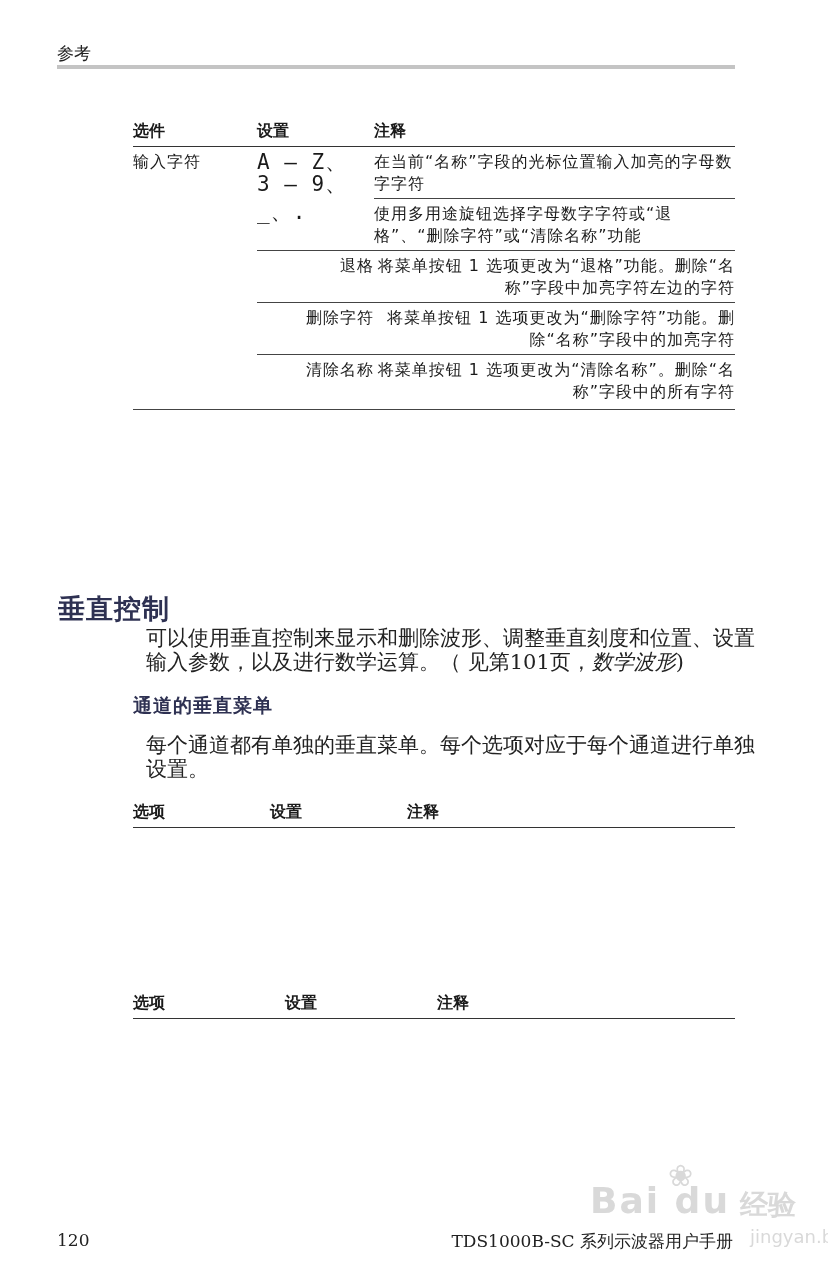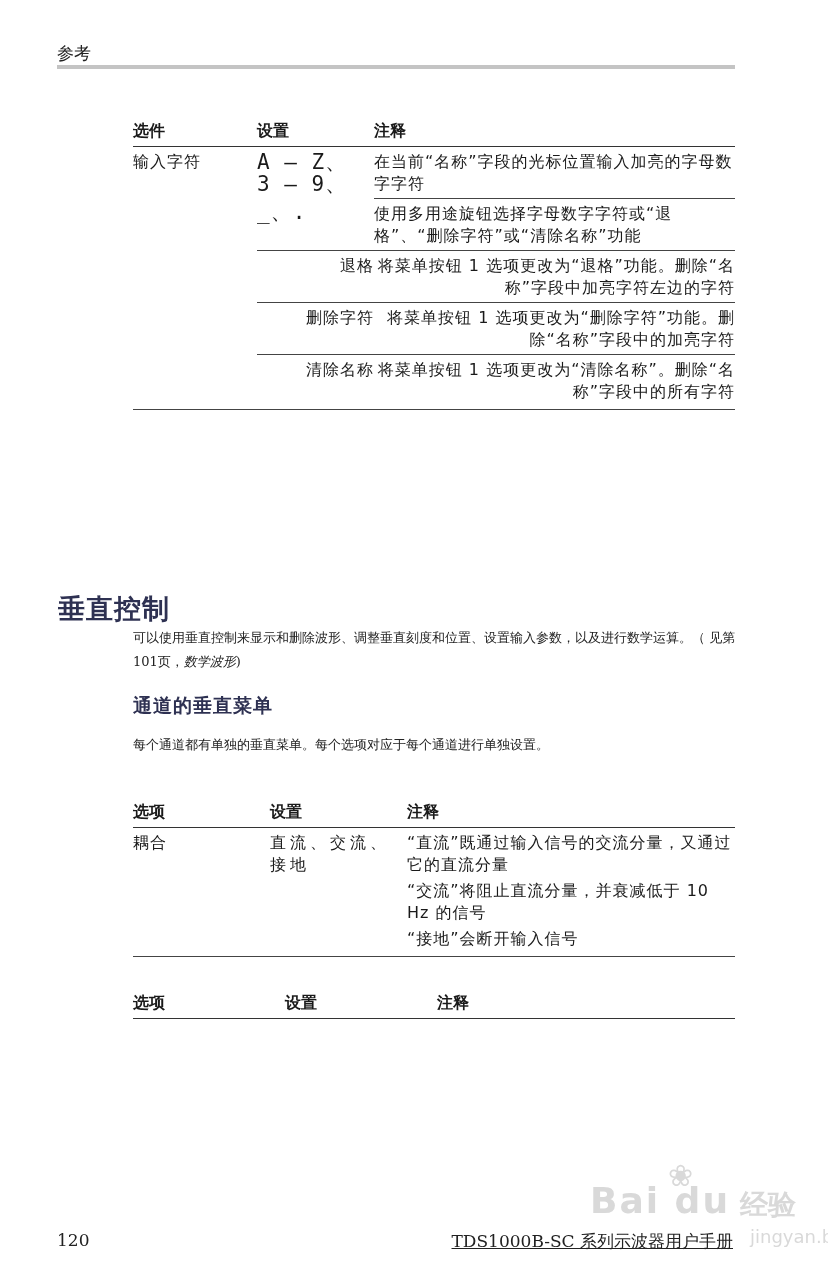--- a/index.html
+++ b/index.html
@@ -27,35 +27,35 @@
   table.opt td { vertical-align: top; padding: 4px 0 3px 0; letter-spacing: 1px; }
   table.opt tr.last td { border-bottom: 1.5px solid #444; padding-bottom: 6px; }
   .divider-cell { border-top: 1.5px solid #444; text-align: right; }
   .note-sub { padding-top: 4px; }
   .mono { font-family: "DejaVu Sans Mono", monospace; font-size: 21px; }
   .section-title {
     position: absolute; left: 58px; top: 578px;
     font-size: 27px; font-weight: bold; color: #2e3152; letter-spacing: 1px; margin-top: 13px;
   }
   .para {
-    position: absolute; left: 133px; width: 610px;
-    font-family: "DejaVu Serif", serif; font-size: 13px; line-height: 24px; color: #222;
+    position: absolute; left: 146px; width: 610px;
+    font-family: "DejaVu Serif", serif; font-size: 21px; line-height: 24px; color: #222;
   }
   .para em { font-style: italic; }
   .sub-title {
     position: absolute; left: 133px; top: 693px;
     font-size: 19px; font-weight: bold; color: #2e3152; letter-spacing: 1px;
   }
   .footer-left {
     position: absolute; left: 57px; top: 1230px;
     font-family: "DejaVu Serif", serif; font-size: 17px; color: #222;
   }
   .footer-right {
     position: absolute; right: 95px; top: 1230px;
-    font-family: "DejaVu Serif", serif; font-size: 17px; color: #222; text-decoration: underline;
+    font-family: "DejaVu Serif", serif; font-size: 17px; color: #222;
   }
   .watermark {
     position: absolute; left: 590px; top: 1158px; width: 230px; height: 100px;
     color: #d9d9d9; font-family: "DejaVu Sans", sans-serif;
   }
   .watermark .brand { position: absolute; left: 0; top: 22px; font-size: 36px; font-weight: bold; letter-spacing: 2px; }
   .watermark .paw { position: absolute; left: 78px; top: 0; font-size: 30px; }
   .watermark .sub { position: absolute; left: 160px; top: 68px; font-size: 18px; }
   .watermark .cn { position: absolute; left: 150px; top: 28px; font-size: 28px; font-weight: bold; }
 </style>
@@ -122,29 +122,20 @@
       <col style="width:137px">
       <col style="width:137px">
       <col>
     </colgroup>
   <tbody>
       <tr>
     <th>选项</th>
     <th>设置</th>
     <th>注释</th>
   </tr>
-  <tr class="last">
-    <td>耦合</td>
-    <td style="padding-right:14px;letter-spacing:4px;">直流、交流、接地</td>
-    <td>
-      <div>“直流”既通过输入信号的交流分量，又通过它的直流分量</div>
-      <div class="note-sub">“交流”将阻止直流分量，并衰减低于 10 Hz 的信号</div>
-      <div class="note-sub">“接地”会断开输入信号</div>
-    </td>
-  </tr>
 </tbody>
   </table>
 
 <table class="opt" style="top:992px;">
   <colgroup>
       <col style="width:152px">
       <col style="width:152px">
       <col>
     </colgroup>
   <tbody>

